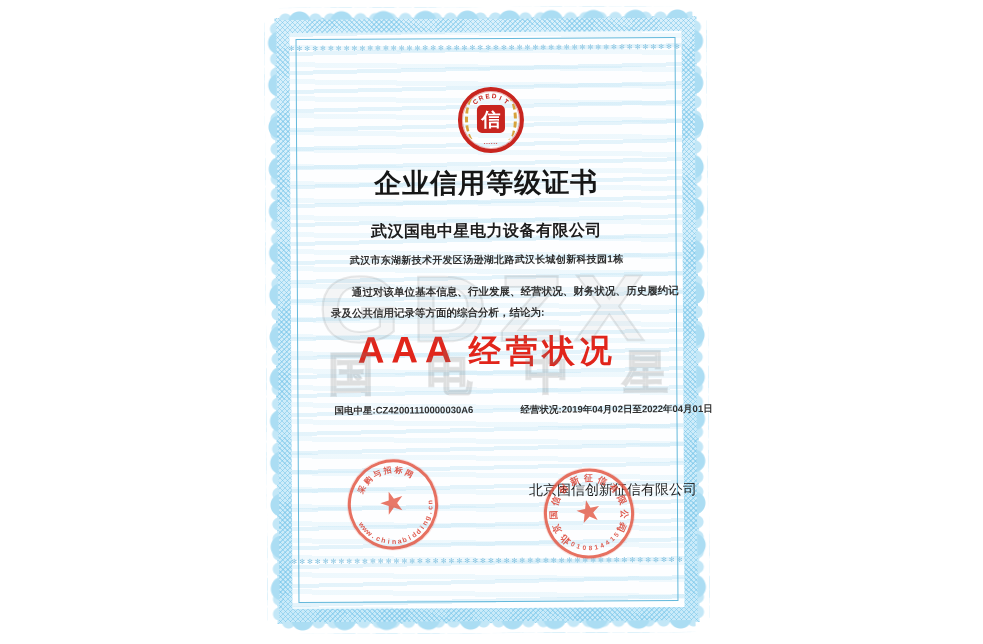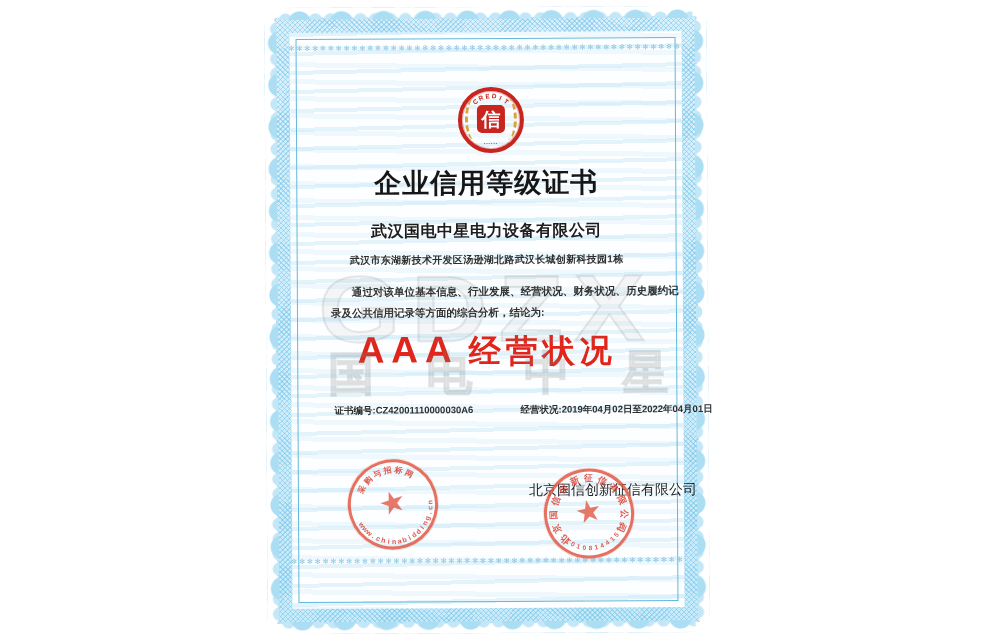--- a/index.html
+++ b/index.html
@@ -137,21 +137,21 @@
     <div class="title">企业信用等级证书</div>
     <div class="company">武汉国电中星电力设备有限公司</div>
     <div class="address">武汉市东湖新技术开发区汤逊湖北路武汉长城创新科技园1栋</div>
     <div class="body-par">通过对该单位基本信息、行业发展、经营状况、财务状况、历史履约记录及公共信用记录等方面的综合分析，结论为:</div>
 
     <div class="rating">
       <span class="grade">AAA</span><span class="glabel">经营状况</span>
     </div>
 
     <div class="meta-row">
-      <span class="certno"><span>证书编号:</span><span>CZ42001110000030A6</span></span>
+      <span class="certno"><span>国电中星:</span><span>CZ42001110000030A6</span></span>
       <span class="validity"><span>经营状况:</span><span>2019年04月02日至2022年04月01日</span></span>
     </div>
 
 
     <div class="issuer">北京国信创新征信有限公司</div>
 
     <div class="stamp stamp-left">
       <div class="ring"></div>
       <div class="star">★</div>
       <div class="arc red">

